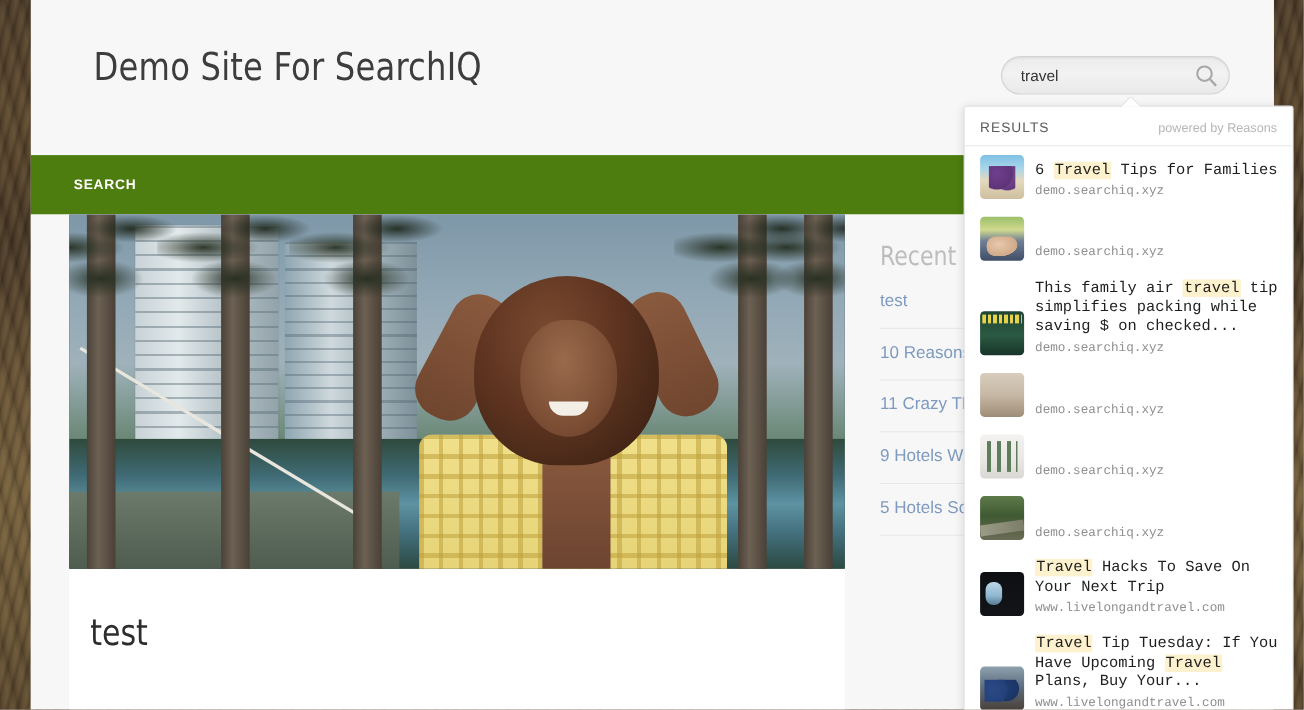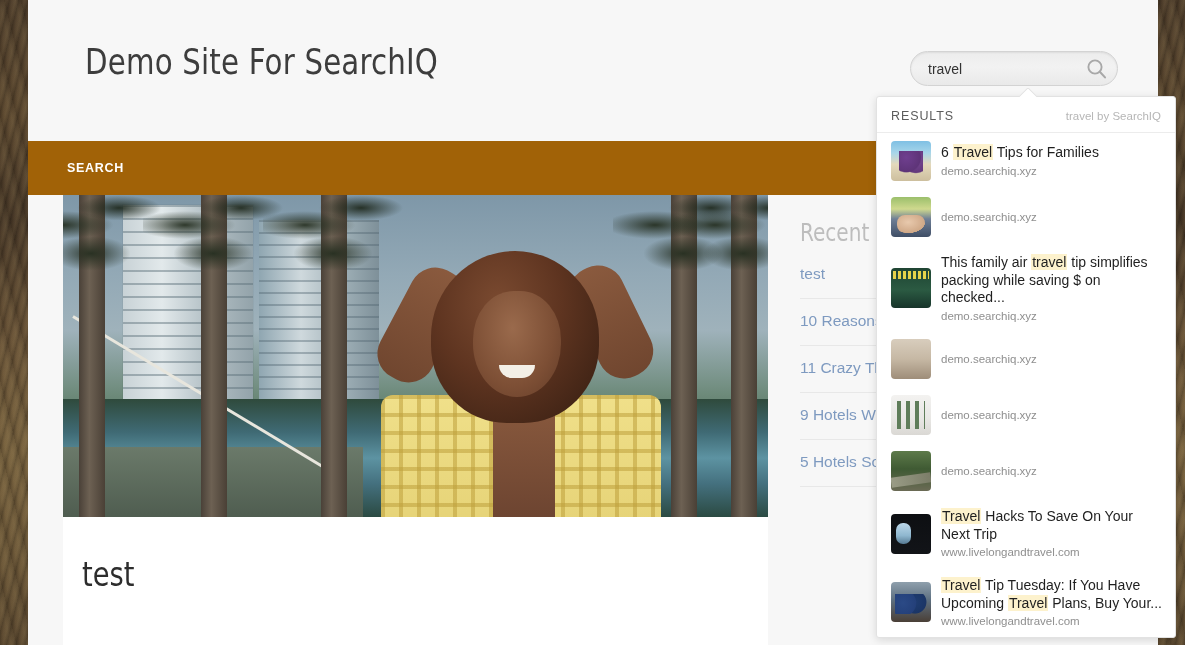--- a/index.html
+++ b/index.html
@@ -72,21 +72,21 @@
     width: 26px; height: 26px;
     border: 0; background: transparent;
     cursor: pointer;
     padding: 0;
   }
   .search-btn svg { display: block; }
 
   
   .navbar {
     height: 54px;
-    background: #a16207;
+    background: #4d7c0f;
     position: relative;
   }
   .nav-item {
     position: absolute;
     left: 39px; top: 0;
     height: 54px;
     line-height: 54px;
     color: #ffffff;
     font-size: 12.5px;
     font-weight: bold;
@@ -289,21 +289,22 @@
     font-size: 11.5px;
     color: #b6b6b6;
     cursor: pointer;
   }
   .siq-results { }
   .siq-result {
     display: flex;
     gap: 10px;
     padding: 8px 13px 8px 14px;
     cursor: pointer;
-    align-items: center;
+    align-items: flex-end;
+    font-family: Liberation Mono, monospace;
   }
   .siq-thumb {
     flex: 0 0 40px;
     width: 40px; height: 40px;
     border-radius: 4px;
     overflow: hidden;
     position: relative;
     background: #ddd;
   }
   .siq-text { flex: 1 1 auto; min-width: 0; padding-top: 1px; }
@@ -439,21 +440,21 @@
         </ul>
     </div>
 
   </div>
 
   <div class="siq-dropdown">
     <div class="siq-arrow"></div>
 
     <div class="siq-head">
       <span class="siq-head-label">RESULTS</span>
-      <span class="siq-powered">travel by SearchIQ</span>
+      <span class="siq-powered">powered by Reasons</span>
     </div>
 
     <div class="siq-results">
         <div class="siq-result">
           <div class="siq-thumb th-beach"></div>
           <div class="siq-text">
             <div class="siq-title">6 <mark>Travel</mark> Tips for Families</div>
             <div class="siq-url">demo.searchiq.xyz</div>
           </div>
         </div>

